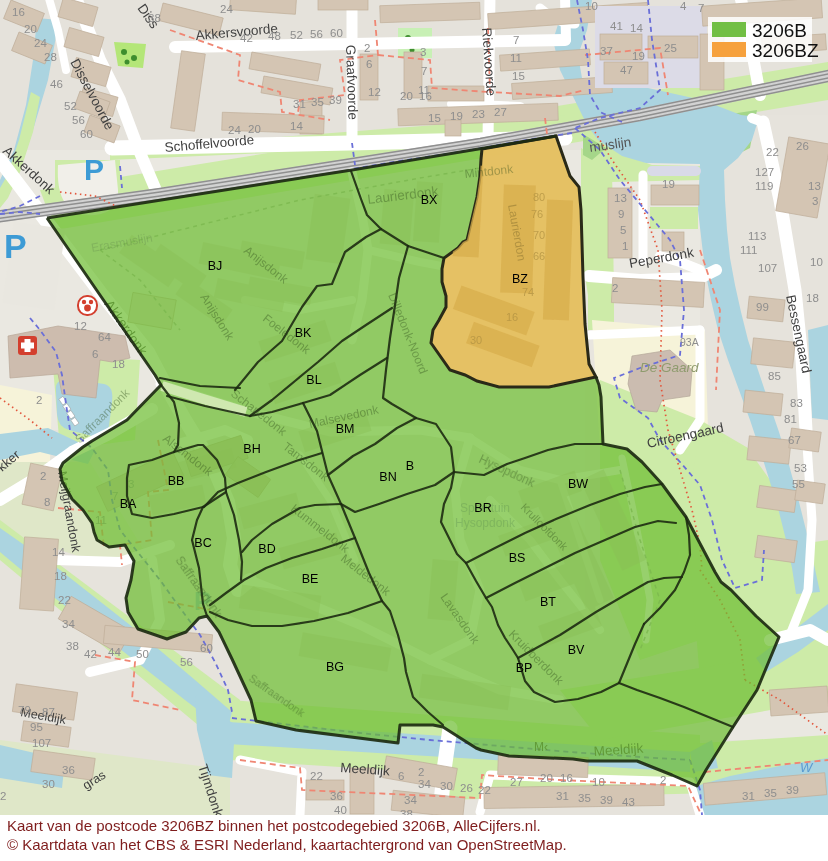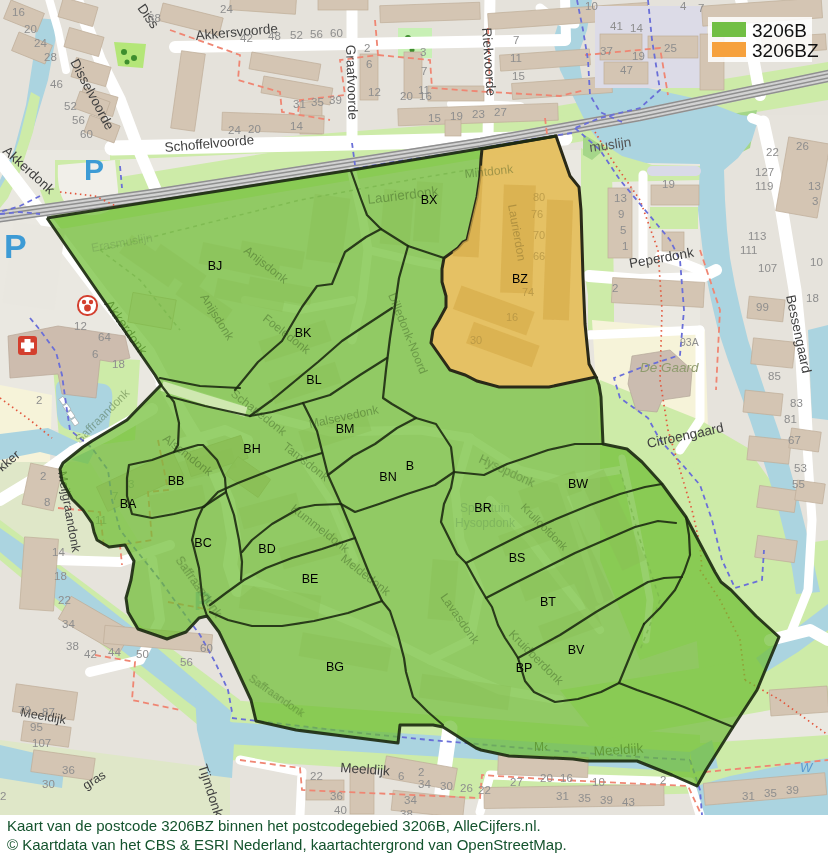--- a/index.html
+++ b/index.html
@@ -584,15 +584,15 @@
 <g id="legend">
 <rect x="708" y="17" width="104" height="45" fill="#ffffff" fill-opacity="0.85"></rect>
 <rect x="712" y="22" width="34" height="15" fill="#72bf44"></rect>
 <rect x="712" y="42" width="34" height="15" fill="#f6a13d"></rect>
 <text x="752" y="37" font-size="19" fill="#111">3206B</text>
 <text x="752" y="57" font-size="19" fill="#111">3206BZ</text>
 </g>
 </svg>
 
 <div style="position:absolute;left:0;top:815px;width:828px;height:46px;background:#ffffff;">
-<div style="color:#14532d;font-size:15px;line-height:18.5px;padding:2px 0 0 7px;">Kaart van de postcode 3206BZ binnen het postcodegebied 3206B, AlleCijfers.nl.<br>© Kaartdata van het CBS &amp; ESRI Nederland, kaartachtergrond van OpenStreetMap.</div>
+<div style="color:#7f1d1d;font-size:15px;line-height:18.5px;padding:2px 0 0 7px;">Kaart van de postcode 3206BZ binnen het postcodegebied 3206B, AlleCijfers.nl.<br>© Kaartdata van het CBS &amp; ESRI Nederland, kaartachtergrond van OpenStreetMap.</div>
 </div>
 </div>
 
 </body></html>

